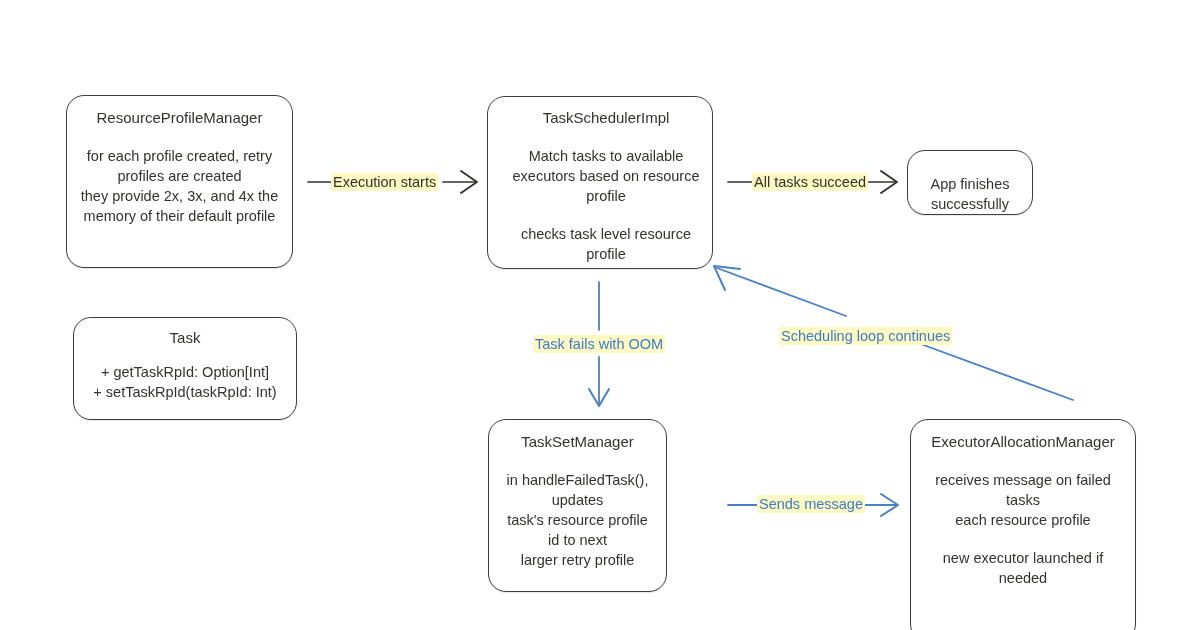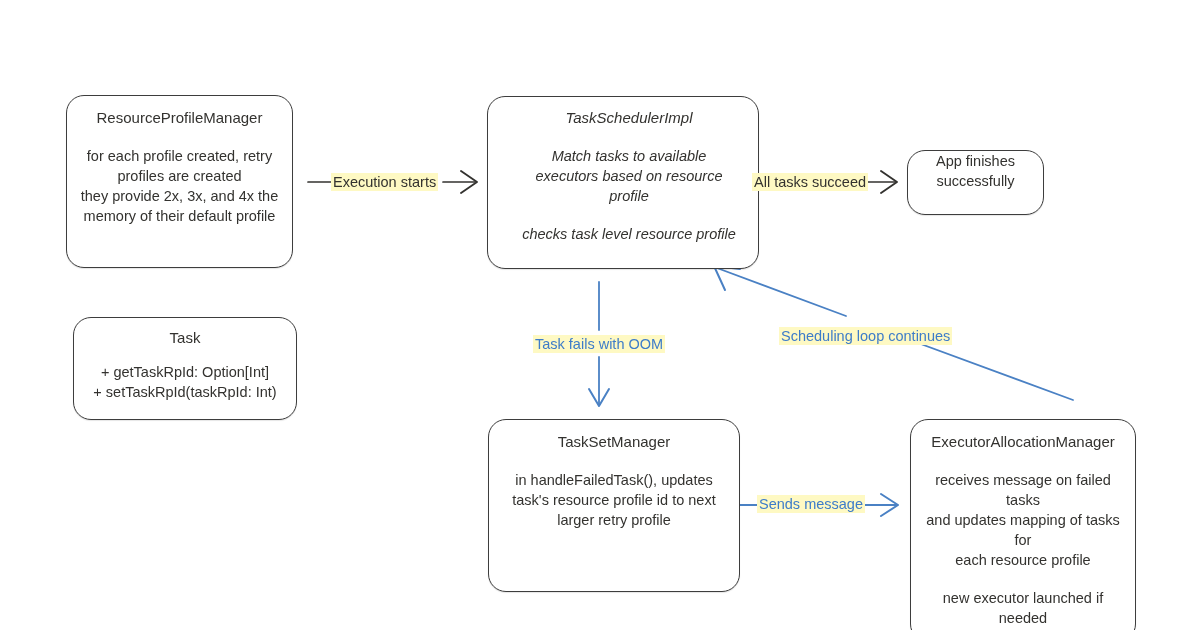--- a/index.html
+++ b/index.html
@@ -56,34 +56,33 @@
   #node-resource-profile-manager .title { margin-bottom: 18px; }
 
   #node-task {
     left: 73px; top: 317px; width: 224px; height: 103px;
     padding: 10px 8px 0 8px;
   }
   #node-task .title { margin-bottom: 14px; }
   #node-task .body { text-align: center; }
 
   #node-task-scheduler-impl {
-    left: 487px; top: 96px; width: 272px; height: 173px;
+    left: 487px; top: 96px; width: 226px; height: 173px;
     padding: 11px 10px 0 22px;
-    font-style: italic;
   }
   #node-task-scheduler-impl .title { margin-bottom: 18px; }
 
   #node-app-finishes {
-    left: 907px; top: 150px; width: 137px; height: 65px;
+    left: 907px; top: 150px; width: 126px; height: 65px;
     padding: 0;
-    justify-content: flex-start;
+    justify-content: flex-end;
   }
 
   #node-task-set-manager {
-    left: 488px; top: 419px; width: 252px; height: 173px;
+    left: 488px; top: 419px; width: 179px; height: 173px;
     padding: 12px 14px 0 14px;
   }
   #node-task-set-manager .title { margin-bottom: 18px; }
 
   #node-executor-allocation-manager {
     left: 910px; top: 419px; width: 226px; height: 223px;
     padding: 12px 10px 0 10px;
   }
   #node-executor-allocation-manager .title { margin-bottom: 18px; }
 
@@ -182,21 +181,20 @@
     <div>in handleFailedTask(), updates</div>
     <div>task's resource profile id to next</div>
     <div>larger retry profile</div>
   </div>
 </div>
 
 <div class="node" id="node-executor-allocation-manager">
   <div class="title">ExecutorAllocationManager</div>
   <div class="body">
     <div>receives message on failed tasks</div>
-    <div>and updates mapping of tasks for</div>
     <div>each resource profile</div>
   </div>
   <div class="body">new executor launched if needed</div>
 </div>
 
 <div class="edge-label dark" id="label-execution-starts">Execution starts</div>
 
 <div class="edge-label dark" id="label-all-tasks-succeed">All tasks succeed</div>
 
 <div class="edge-label blue" id="label-task-fails-oom">Task fails with OOM</div>

